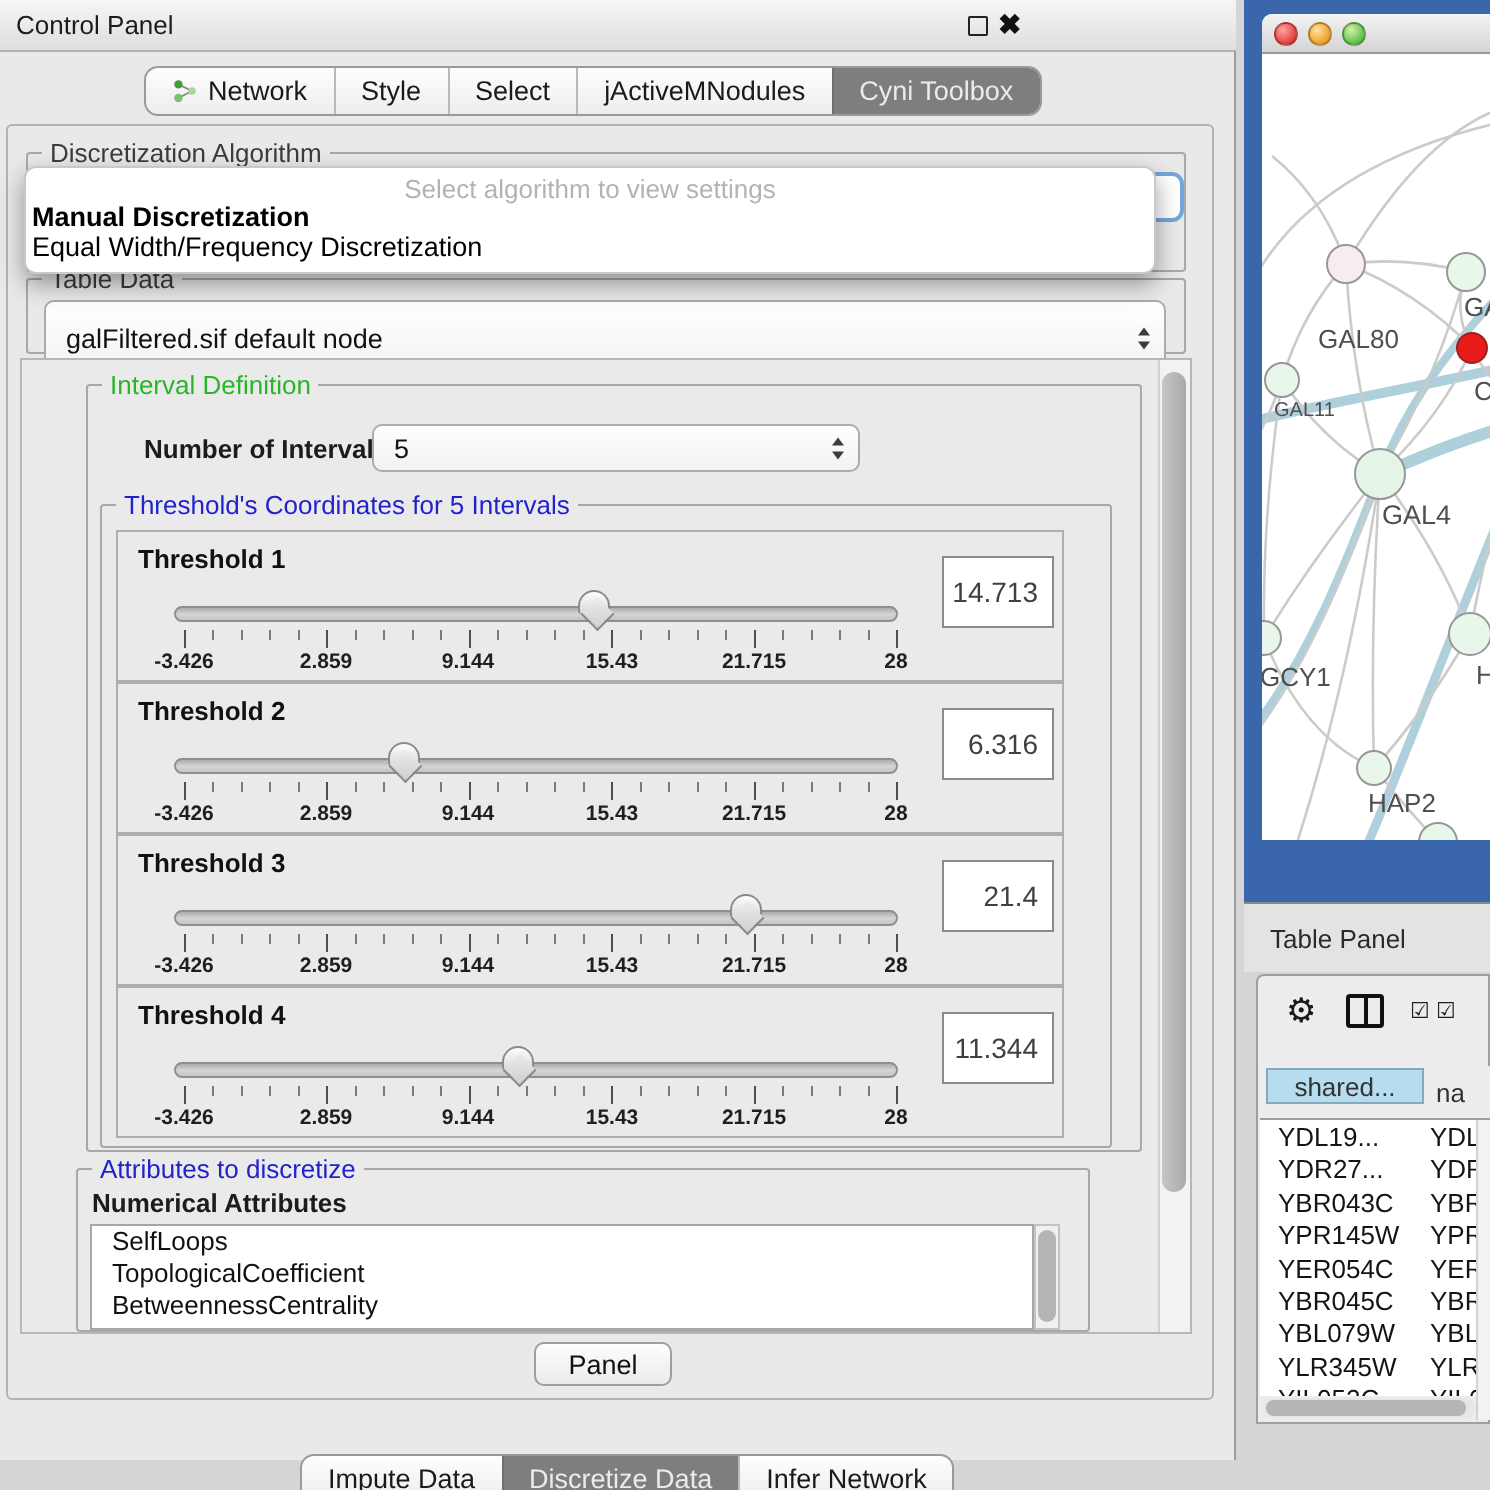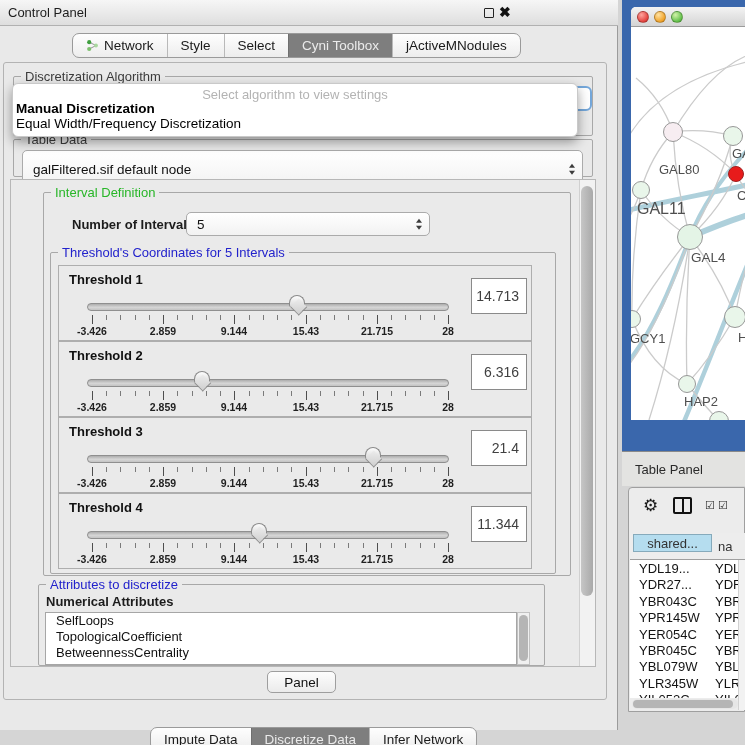--- a/index.html
+++ b/index.html
@@ -126,25 +126,25 @@
             <circle cx="10" cy="6.5" r="1.9" fill="#a9d89f"></circle>
           </svg>
           <span>Network</span>
         </div>
         <div class="seg">
           <span>Style</span>
         </div>
         <div class="seg">
           <span>Select</span>
         </div>
+        <div class="seg">
+          <span>jActiveMNodules</span>
+        </div>
         <div class="seg selected">
           <span>Cyni Toolbox</span>
-        </div>
-        <div class="seg">
-          <span>jActiveMNodules</span>
         </div>
       </div>
     </div>
 
     <div class="abs content-outline"></div>
 
     <div class="abs gbox" style="left:13px; top:76px; width:580px; height:60px;"></div>
     <span class="abs gtitle dark" style="left:21px; top:69px;">Discretization Algorithm</span>
 
     <div class="abs hidden-combo"></div>
@@ -317,21 +317,21 @@
       <div class="node" style="left:1px; top:153px; width:18px; height:18px;"></div>
       <div class="node" style="left:46px; top:196px; width:26px; height:26px; background:#e4f4e6;"></div>
       <div class="node" style="left:-8px; top:282px; width:18px; height:18px;"></div>
       <div class="node" style="left:93px; top:278px; width:22px; height:22px;"></div>
       <div class="node" style="left:47px; top:347px; width:18px; height:18px;"></div>
       <div class="node" style="left:78px; top:383px; width:20px; height:20px;"></div>
 
       <span class="node-label" style="left:28px; top:134px;">GAL80</span>
       <span class="node-label" style="left:101px; top:118px;">GA</span>
       <span class="node-label" style="left:106px; top:160px;">C</span>
-      <span class="node-label" style="left:6px; top:172px; font-size:16px;">GAL11</span>
+      <span class="node-label" style="left:6px; top:172px; font-size:10px;">GAL11</span>
       <span class="node-label" style="left:60px; top:222px; font-size:13.5px;">GAL4</span>
       <span class="node-label" style="left:-1px; top:303px;">GCY1</span>
       <span class="node-label" style="left:107px; top:302px;">H</span>
       <span class="node-label" style="left:53px; top:366px;">HAP2</span>
     </div>
   </div>
 
   <div class="abs tablepanel-bar">
     <span class="tp-title">Table Panel</span>
   </div>

